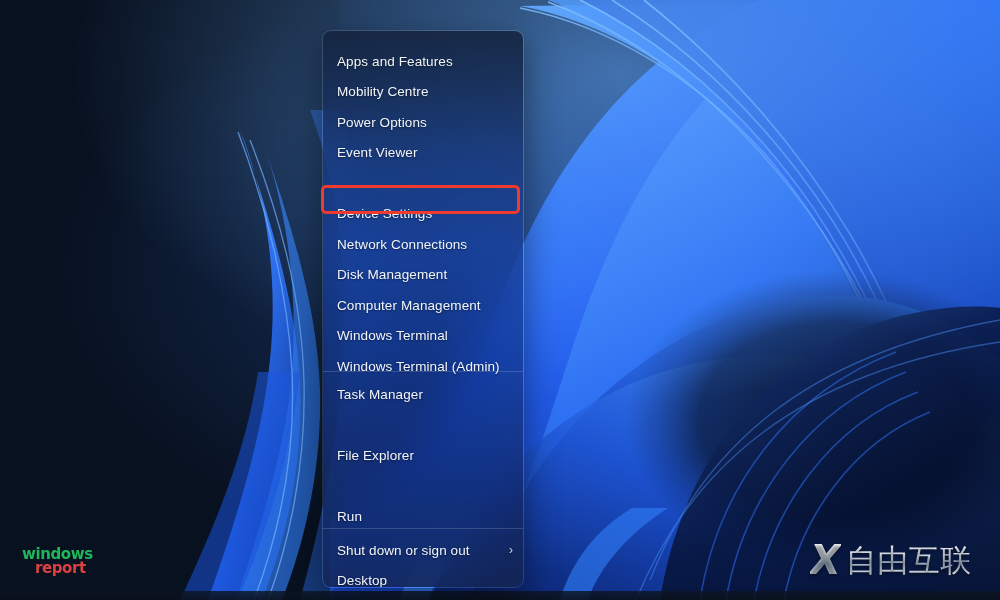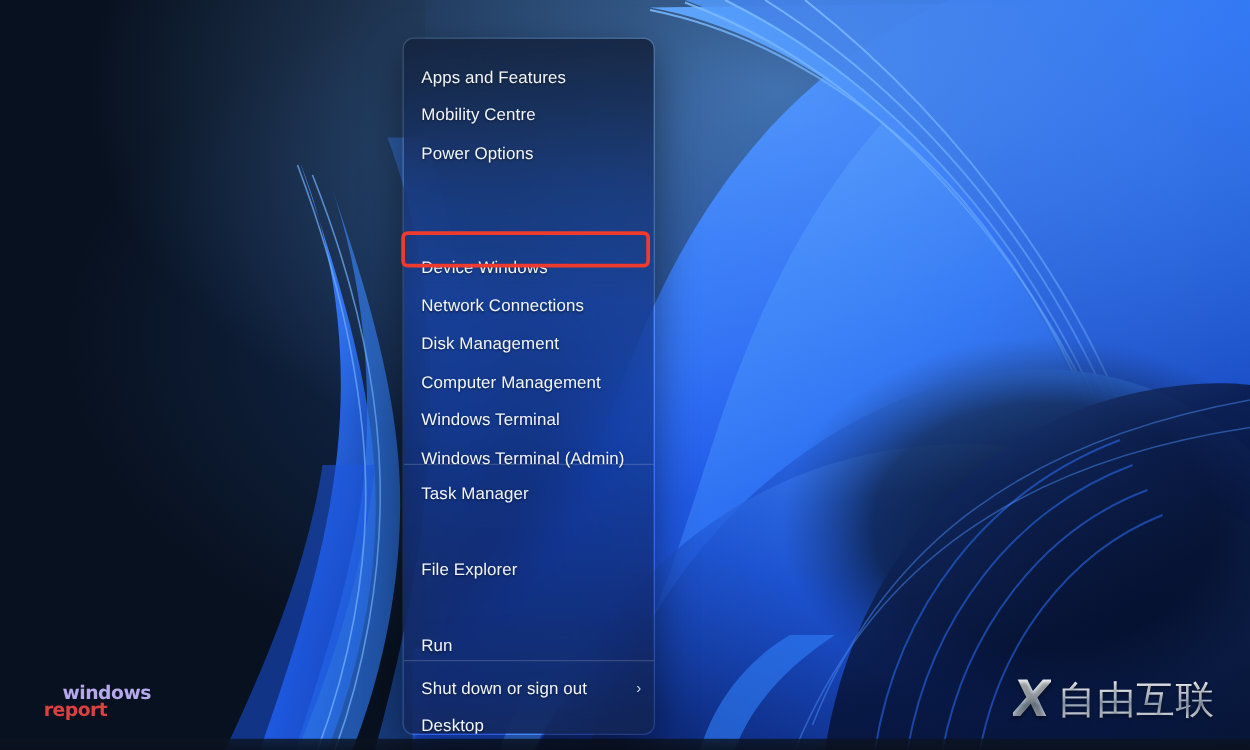--- a/index.html
+++ b/index.html
@@ -117,21 +117,21 @@
     position: absolute;
     left: 22px;
     top: 548px;
     line-height: 0.92;
     font-family: "DejaVu Sans", sans-serif;
     font-weight: 700;
     font-size: 15px;
     letter-spacing: -0.4px;
     opacity: 0.92;
   }
-  .wr-logo .wr-1 { color: #c4b5fd; display: block; margin-left: 28px; }
+  .wr-logo .wr-1 { color: #22c55e; display: block; }
   .wr-logo .wr-2 { color: #ef4444; display: block; padding-left: 13px; }
 
   
   .cn-watermark {
     position: absolute;
     left: 810px;
     top: 540px;
     display: flex;
     align-items: center;
     gap: 5px;
@@ -286,22 +286,25 @@
 
       <div class="menu-item" style="top:15px">
         <span class="label">Apps and Features</span>
       </div>
       <div class="menu-item" style="top:45.5px">
         <span class="label">Mobility Centre</span>
       </div>
       <div class="menu-item" style="top:76px">
         <span class="label">Power Options</span>
       </div>
+      <div class="menu-item" style="top:106.5px">
+        <span class="label">Event Viewer</span>
+      </div>
       <div class="menu-item" style="top:167.5px">
-        <span class="label">Device Windows</span>
+        <span class="label">Device Settings</span>
       </div>
       <div class="menu-item" style="top:198px">
         <span class="label">Network Connections</span>
       </div>
       <div class="menu-item" style="top:228.5px">
         <span class="label">Disk Management</span>
       </div>
       <div class="menu-item" style="top:259px">
         <span class="label">Computer Management</span>
       </div>

